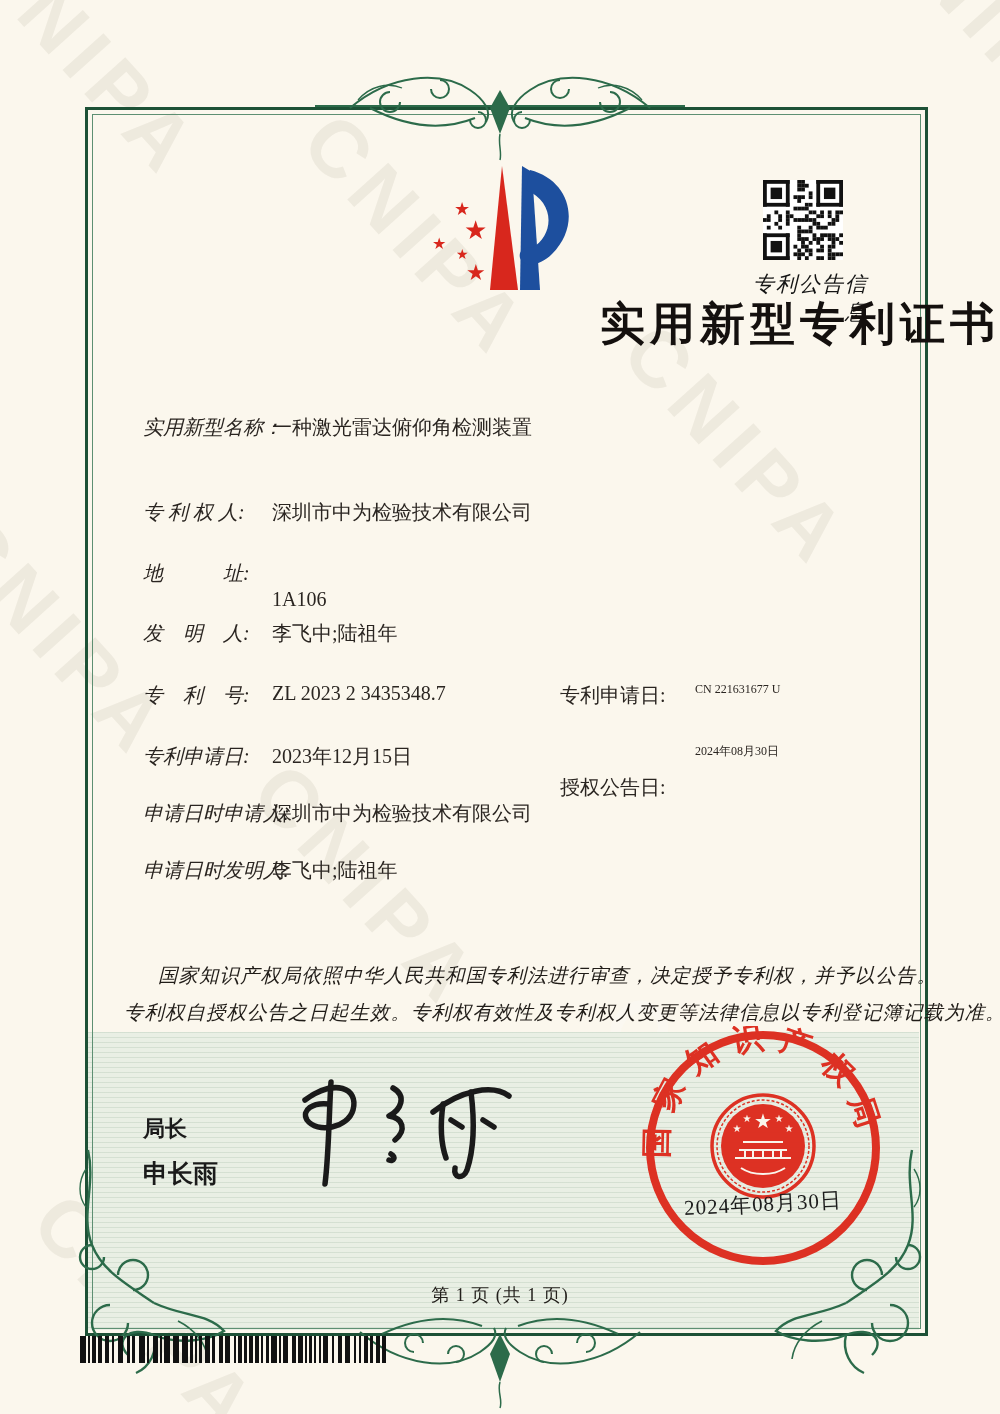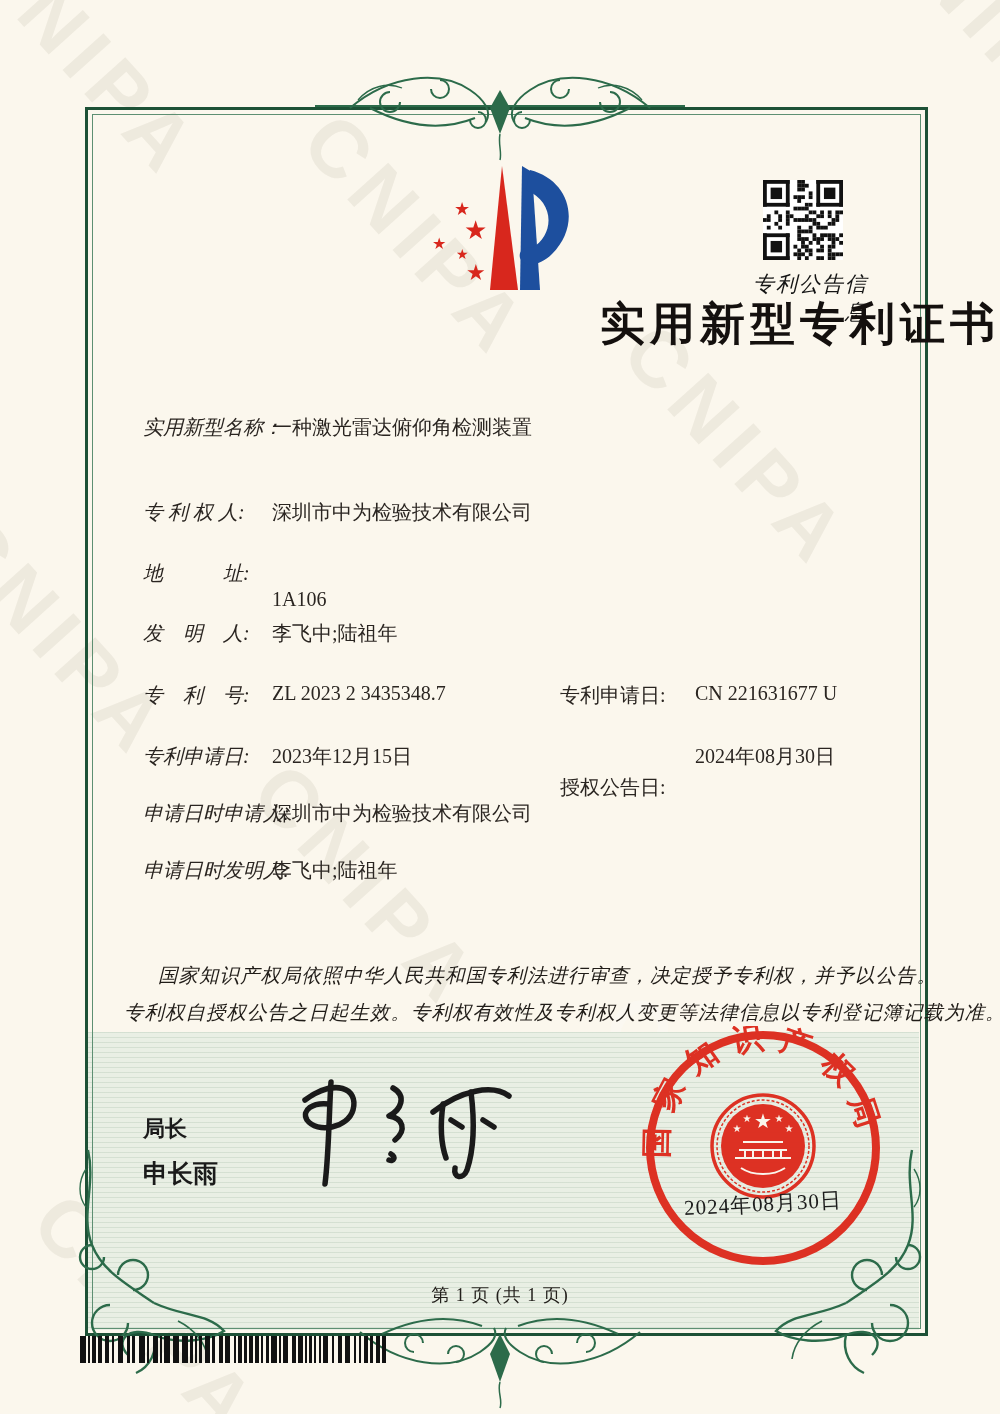--- a/index.html
+++ b/index.html
@@ -26,21 +26,21 @@
   .logo .star{position:absolute;color:#d8271d;line-height:1;}
   
   .qr{position:absolute;left:763px;top:180px;width:80px;height:80px;background:#fff;}
   .qr-label{position:absolute;left:738px;top:270px;width:130px;text-align:right;
             font-size:21px;font-style:italic;letter-spacing:2px;color:#141414;}
   .title{position:absolute;left:0;top:294px;width:1000px;text-align:right;
          font-size:45px;font-weight:bold;letter-spacing:5px;color:#14100e;}
   .lbl{position:absolute;left:143px;font-size:20px;white-space:pre;font-style:italic;}
   .val{position:absolute;left:272px;font-size:20px;white-space:pre;text-align:right;}
   .lbl2{position:absolute;left:560px;font-size:20px;white-space:pre;}
-  .val2{position:absolute;left:695px;font-size:20px;white-space:pre;}
+  .val2{position:absolute;left:695px;font-size:12px;white-space:pre;}
   .body-line{position:absolute;font-size:19.5px;font-style:italic;letter-spacing:1px;color:#201c18;white-space:pre;}
   .sig-title{position:absolute;left:143px;top:1114px;font-size:22px;font-weight:bold;
              font-family:"Liberation Sans", sans-serif;color:#1b1b1b;}
   .sig-name{position:absolute;left:143px;top:1157px;font-size:25px;font-weight:bold;
             font-family:"Liberation Sans", sans-serif;color:#1b1b1b;}
   .signature-svg{position:absolute;left:265px;top:1068px;}
   .seal{position:absolute;left:641px;top:1026px;width:244px;height:244px;}
   .seal-date{position:absolute;left:655px;top:1190px;width:216px;text-align:center;
              font-size:21px;color:#1c1c1c;transform:rotate(-3deg);letter-spacing:1px;}
   .page-info{position:absolute;left:0;top:1283px;width:1000px;text-align:center;

